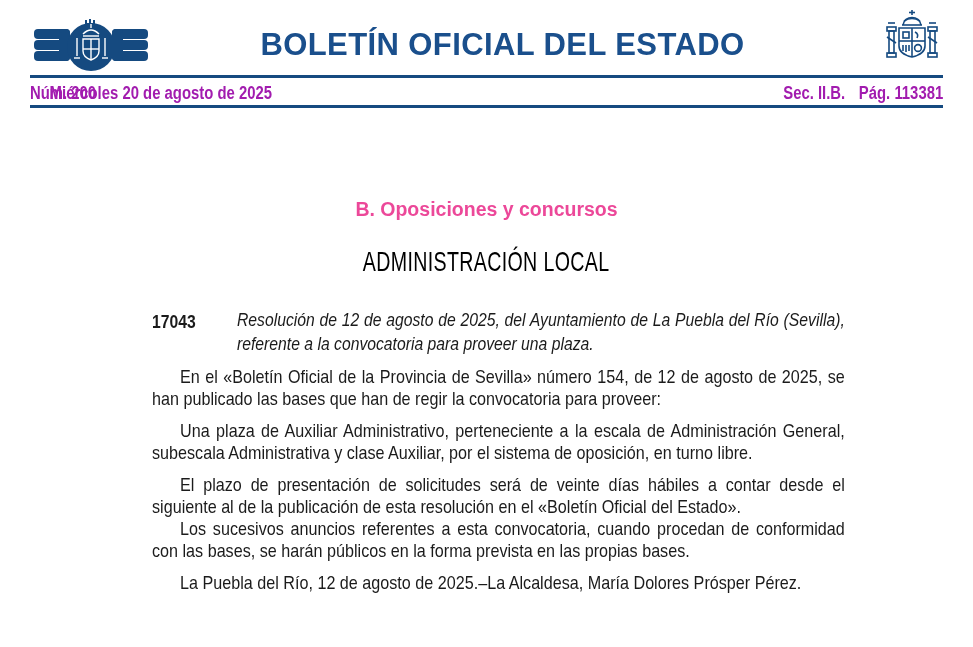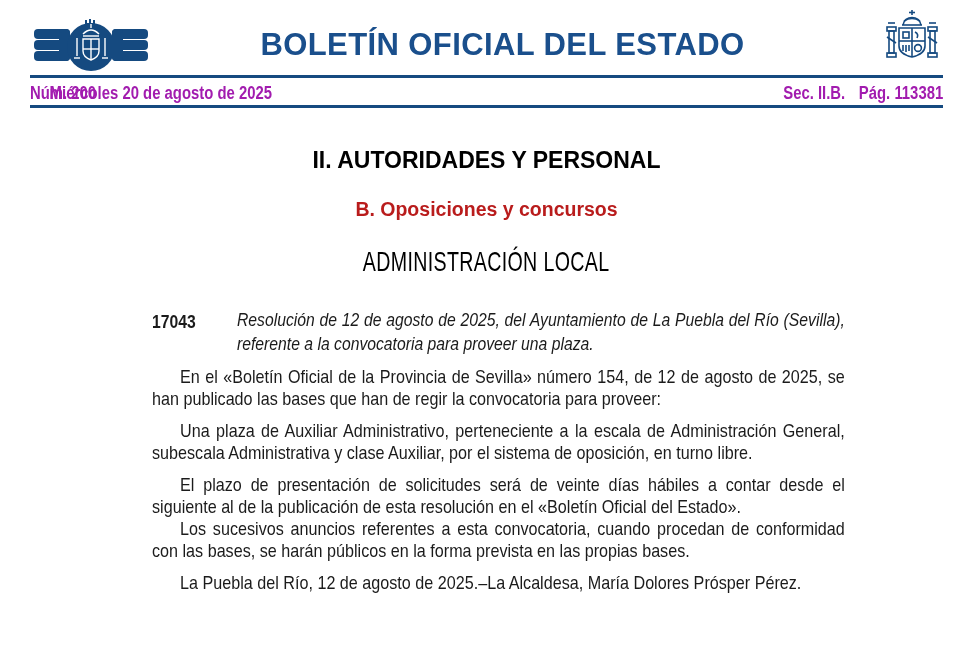--- a/index.html
+++ b/index.html
@@ -26,21 +26,21 @@
   .info-center{position:absolute;left:0;right:0;top:0;}
   .info-center > span{display:inline-block;transform:scaleX(.85);}
   .info-right{position:absolute;right:0;top:0;display:flex;gap:16px;transform-origin:right center;transform:scaleX(.85);}
   
   .h-section{
     position:absolute;left:0;right:0;top:147px;text-align:center;
     font-size:23px;font-weight:bold;color:#000;
   }
   .h-subsection{
     position:absolute;left:0;right:0;top:198px;text-align:center;
-    font-size:19.5px;font-weight:bold;color:#b91c1c;
+    font-size:19.5px;font-weight:bold;color:#ec4899;
   }
   .h-organism{position:absolute;left:0;right:0;top:246px;text-align:center;}
   .h-organism > span{
     display:inline-block;font-size:28px;font-weight:normal;color:#000;
     transform:scaleX(.70);letter-spacing:.5px;
   }
   
   .item-row{
     position:absolute;left:152px;top:308px;width:815px;
     transform-origin:left top;transform:scaleX(.85);
@@ -135,21 +135,20 @@
     <span class="info-left">Núm. 200</span>
     <span class="info-center"><span>Miércoles 20 de agosto de 2025</span></span>
     <span class="info-right">
       <span>Sec. II.B.</span>
       <span>Pág. 113381</span>
     </span>
   </div>
 
   <div class="rule rule-bottom"></div>
 
-  <div class="h-section">II. AUTORIDADES Y PERSONAL</div>
   <div class="h-subsection">B. Oposiciones y concursos</div>
   <div class="h-organism"><span>ADMINISTRACIÓN LOCAL</span></div>
 
   <div class="item-row">
     <div class="item-number">17043</div>
     <div class="item-title">Resolución de 12 de agosto de 2025, del Ayuntamiento de La Puebla del Río (Sevilla), referente a la convocatoria para proveer una plaza.</div>
   </div>
 
   <div class="article">
     <p>En el «Boletín Oficial de la Provincia de Sevilla» número 154, de 12 de agosto de 2025, se han publicado las bases que han de regir la convocatoria para proveer:</p>

